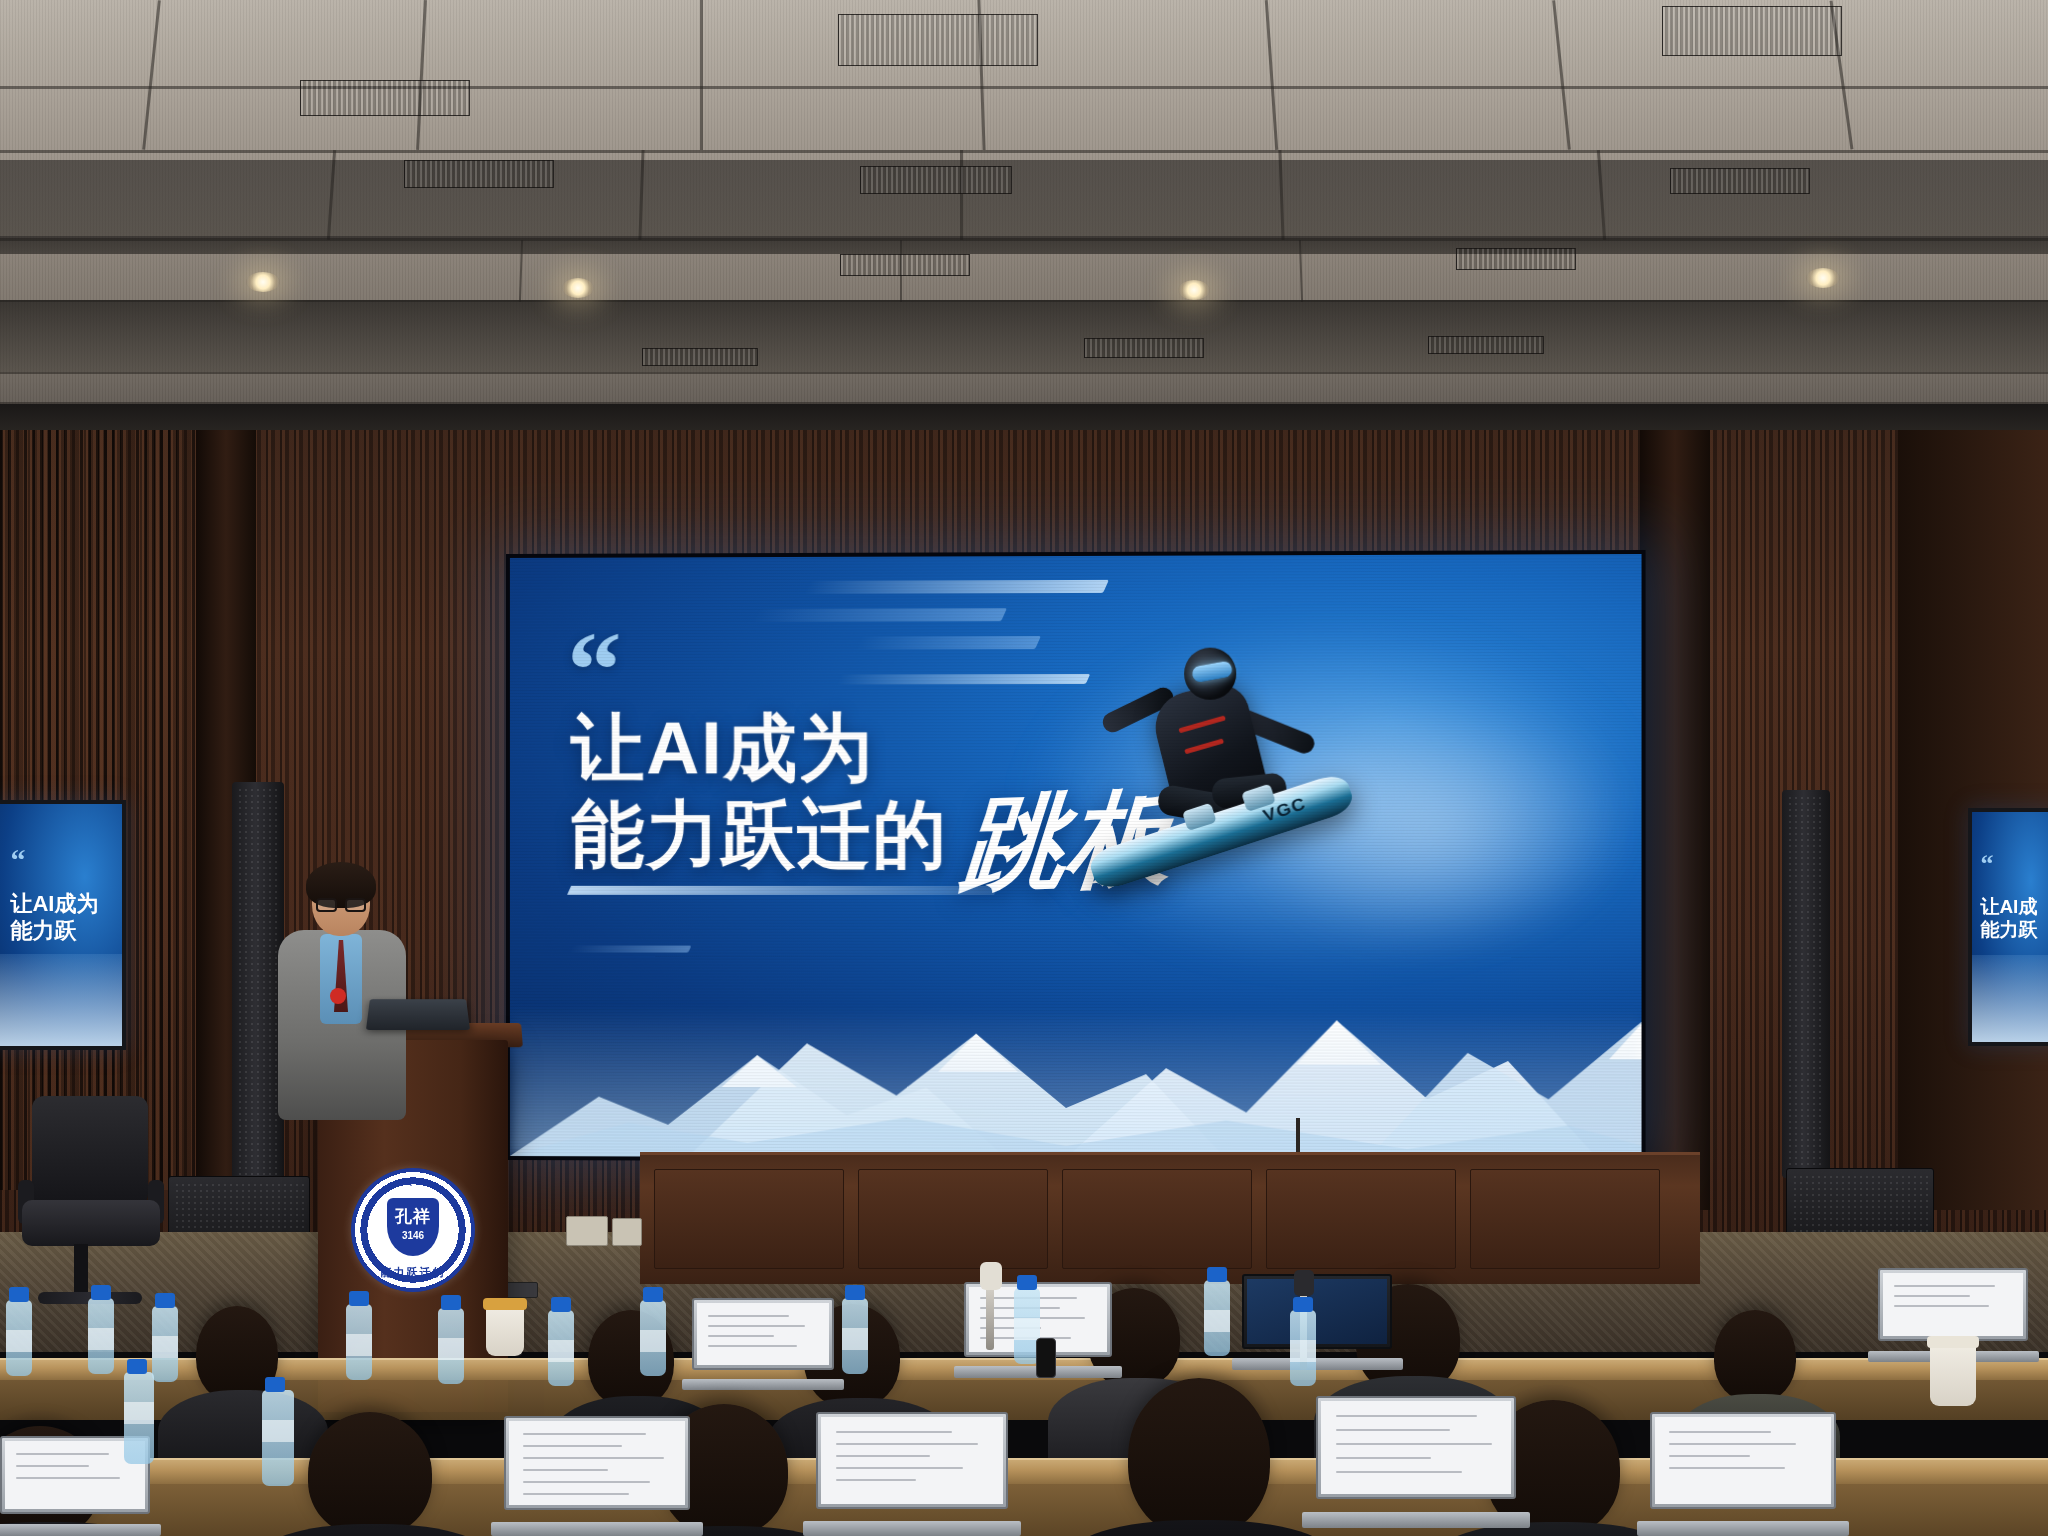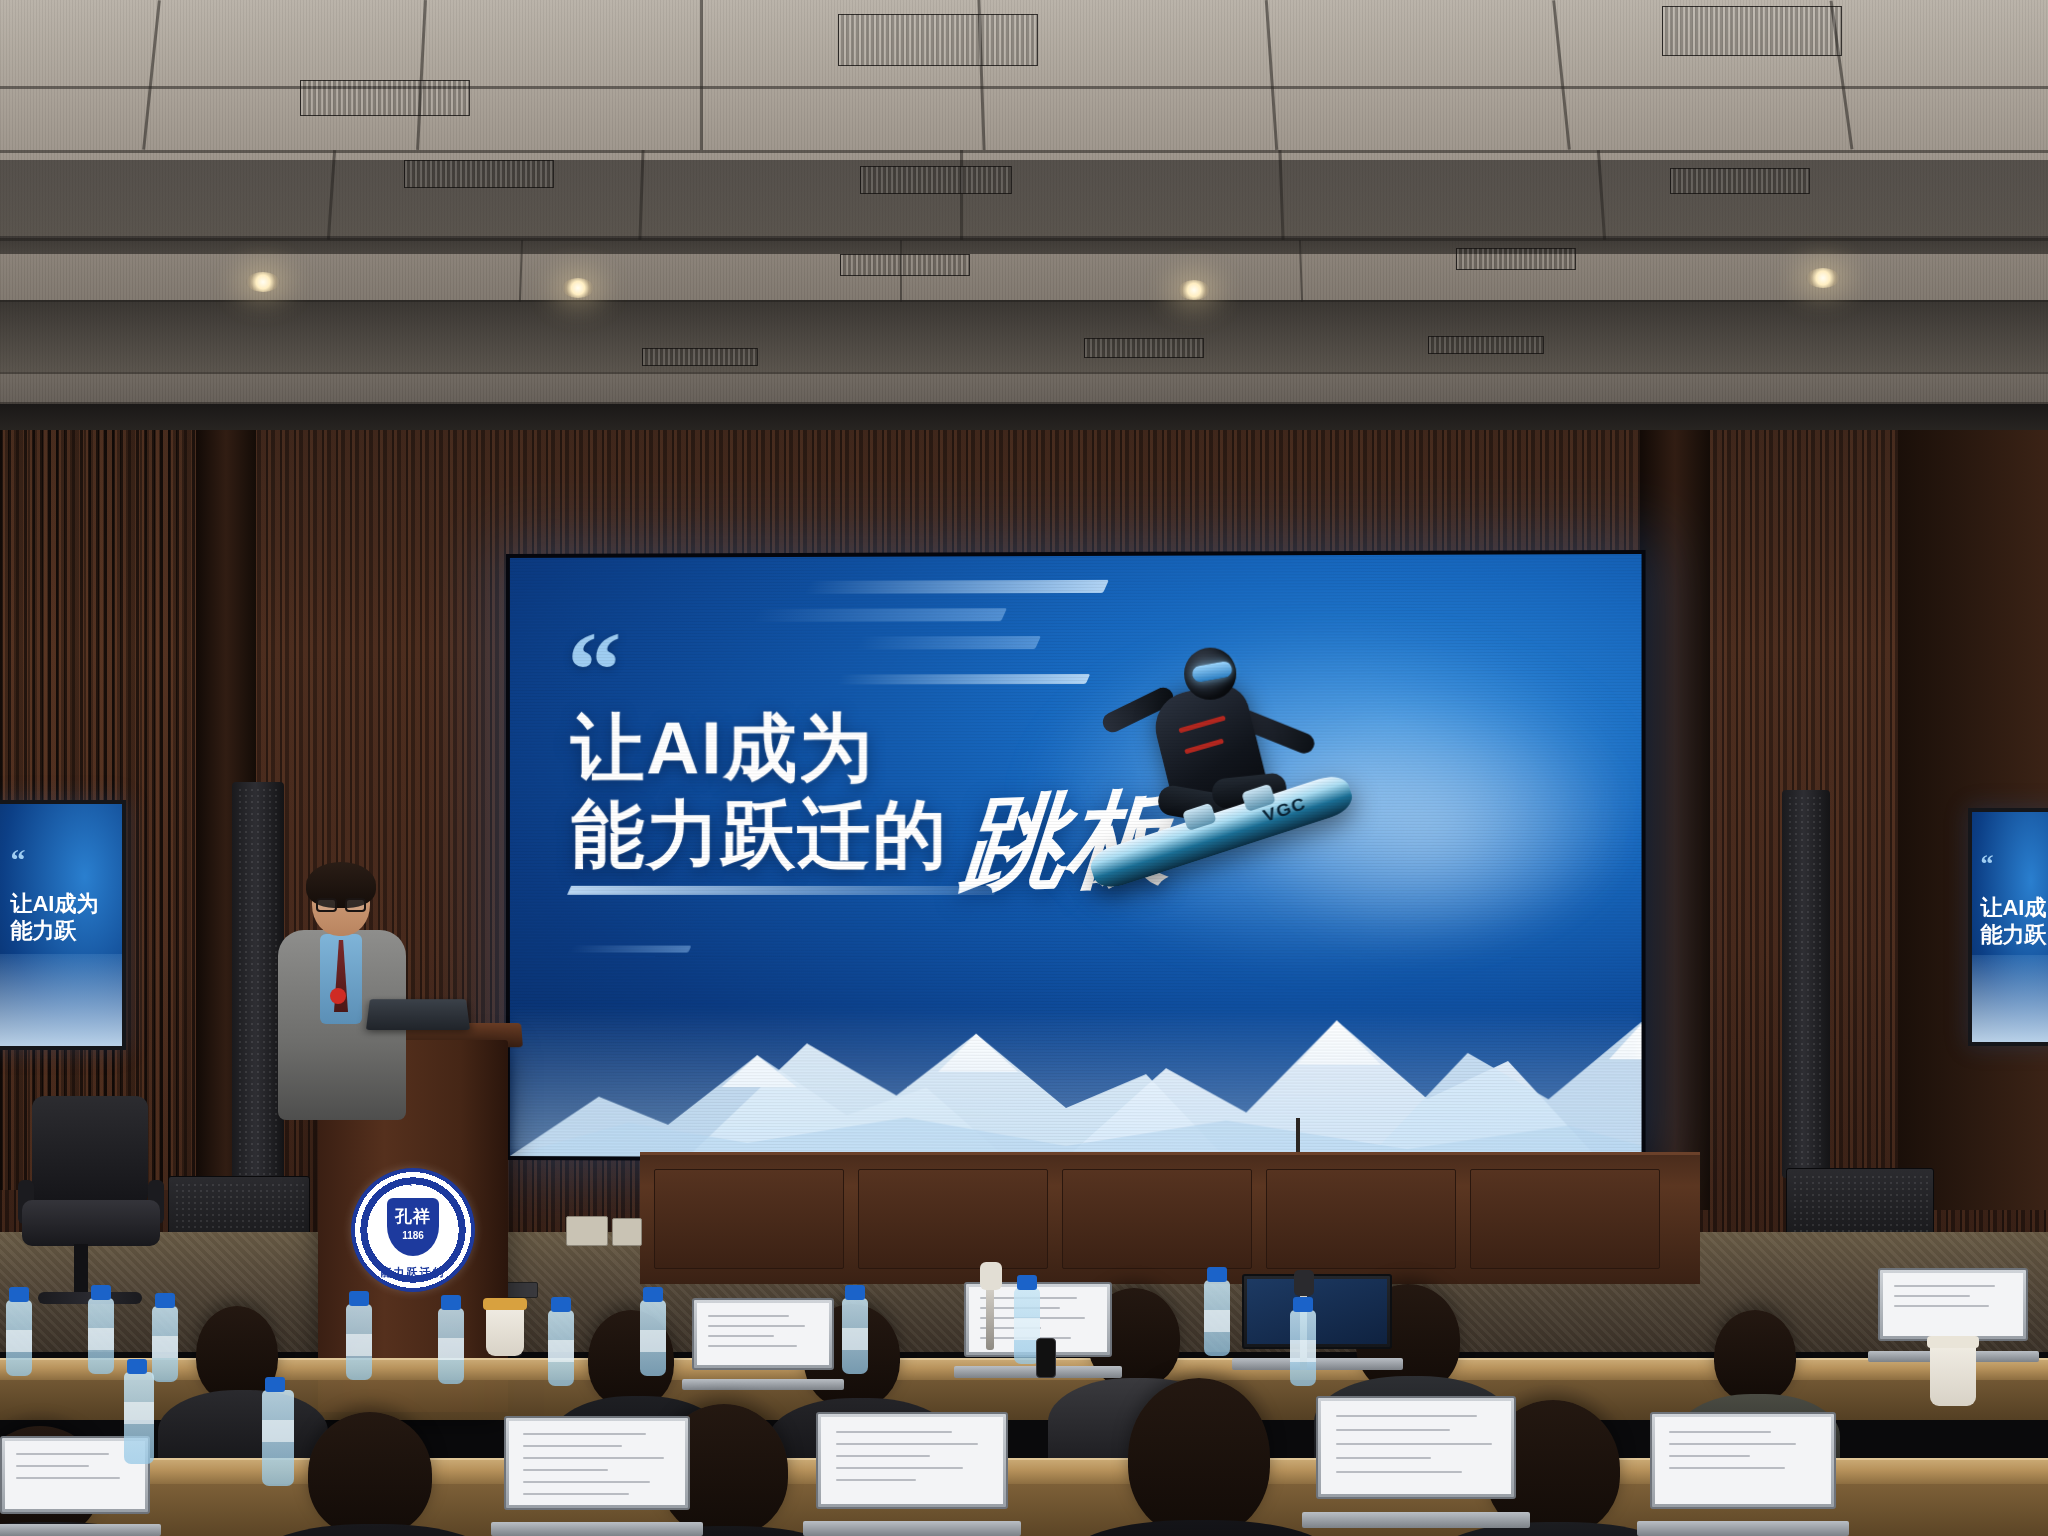--- a/index.html
+++ b/index.html
@@ -555,21 +555,21 @@
         <span>让AI成为</span><br>
         <span>能力跃</span>
       </div>
     </div>
   </div>
 
   <div class="side-monitor" style="left:1968px;top:808px;width:92px;height:238px;">
     <div class="sm-screen">
       <div class="sm-mtn"></div>
       <div class="sm-q" style="font-size:26px;">“</div>
-      <div class="sm-t" style="font-size:22px;">
+      <div class="sm-t" style="font-size:19px;">
         <span>让AI成</span><br>
         <span>能力跃</span>
       </div>
     </div>
   </div>
 
   <div class="pa-tower" style="left:232px;top:782px;width:52px;height:398px;">
     <div class="pa-grill"></div>
   </div>
   <div class="pa-tower" style="left:1782px;top:790px;width:48px;height:388px;">
@@ -607,21 +607,21 @@
           <defs>
               <path id="arcT" d="M 16,62 A 46,46 0 0 1 108,62"></path>
             </defs>
           <text font-size="8.6" font-weight="700" fill="#1d3a9e" font-family="Liberation Sans, sans-serif">
             <textPath href="#arcT" startOffset="50%" text-anchor="middle">TIANJIN UNIVERSITY (PEIYANG UNIVERSITY)</textPath>
           </text>
         </svg>
       </div>
       <div class="emblem-shield">
         <div class="ch">孔祥</div>
-        <div class="yr">1186</div>
+        <div class="yr">3146</div>
       </div>
       <div class="emblem-cn">能力跃迁的</div>
     </div>
   </div>
 
   <div class="person">
     <div class="p-suit"></div>
     <div class="p-shirt"></div>
     <div class="p-tie"></div>
     <div class="p-badge"></div>

